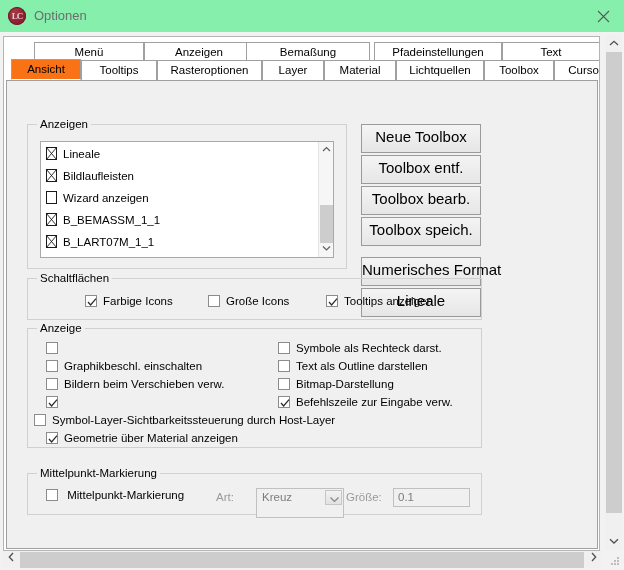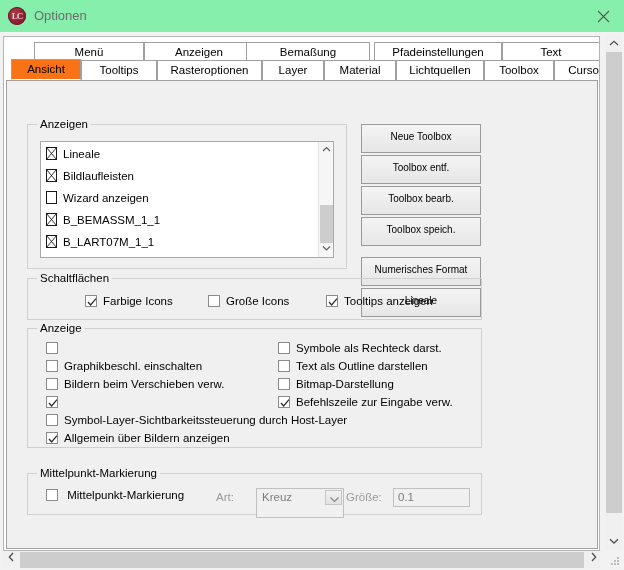--- a/index.html
+++ b/index.html
@@ -208,21 +208,21 @@
   }
 
   
   .sidebtn {
     position: absolute;
     left: 354px;
     width: 120px; height: 29px;
     background: linear-gradient(#f4f4f4, #e6e6e6);
     border: 1px solid #9a9a9a;
     box-sizing: border-box;
-    font-size: 10px;
+    font-size: 15px;
     text-align: center;
     line-height: 23px;
     color: #000;
     white-space: nowrap;
     cursor: default;
   }
 
   
   .cb {
     position: absolute;
@@ -454,24 +454,24 @@
 
         <div class="group" id="grp-anzeige">
           <span class="legend">Anzeige</span>
           <div id="anzeige-items">
               <div class="cb" style="left: 18px; top: 12px;"><span class="box"></span></div>
               <div class="cb" style="left: 18px; top: 30px;"><span class="box"></span><span class="lbl">Graphikbeschl. einschalten</span></div>
               <div class="cb" style="left: 18px; top: 48px;"><span class="box"></span><span class="lbl">Bildern beim Verschieben verw.</span></div>
               <div class="cb" style="left: 18px; top: 66px;"><span class="box"><svg width="10" height="10" viewBox="0 0 10 10">
                     <path d="M1 5 L3.6 8 L9 1.6" stroke="#2b2b2b" stroke-width="1.25" fill="none"></path>
                   </svg></span></div>
-              <div class="cb" style="left: 18px; top: 84px;"><span class="box"></span><span class="lbl">Symbol-Layer-Sichtbarkeitssteuerung durch Host-Layer</span></div>
+              <div class="cb" style="left: 6px; top: 84px;"><span class="box"></span><span class="lbl">Symbol-Layer-Sichtbarkeitssteuerung durch Host-Layer</span></div>
               <div class="cb" style="left: 18px; top: 102px;"><span class="box"><svg width="10" height="10" viewBox="0 0 10 10">
                     <path d="M1 5 L3.6 8 L9 1.6" stroke="#2b2b2b" stroke-width="1.25" fill="none"></path>
-                  </svg></span><span class="lbl">Allgemein über Bildern anzeigen</span></div>
+                  </svg></span><span class="lbl">Geometrie über Material anzeigen</span></div>
               <div class="cb" style="left: 250px; top: 12px;"><span class="box"></span><span class="lbl">Symbole als Rechteck darst.</span></div>
               <div class="cb" style="left: 250px; top: 30px;"><span class="box"></span><span class="lbl">Text als Outline darstellen</span></div>
               <div class="cb" style="left: 250px; top: 48px;"><span class="box"></span><span class="lbl">Bitmap-Darstellung</span></div>
               <div class="cb" style="left: 250px; top: 66px;"><span class="box"><svg width="10" height="10" viewBox="0 0 10 10">
                     <path d="M1 5 L3.6 8 L9 1.6" stroke="#2b2b2b" stroke-width="1.25" fill="none"></path>
                   </svg></span><span class="lbl">Befehlszeile zur Eingabe verw.</span></div>
             </div>
         </div>
 
         <div class="group" id="grp-mittelpunkt">

